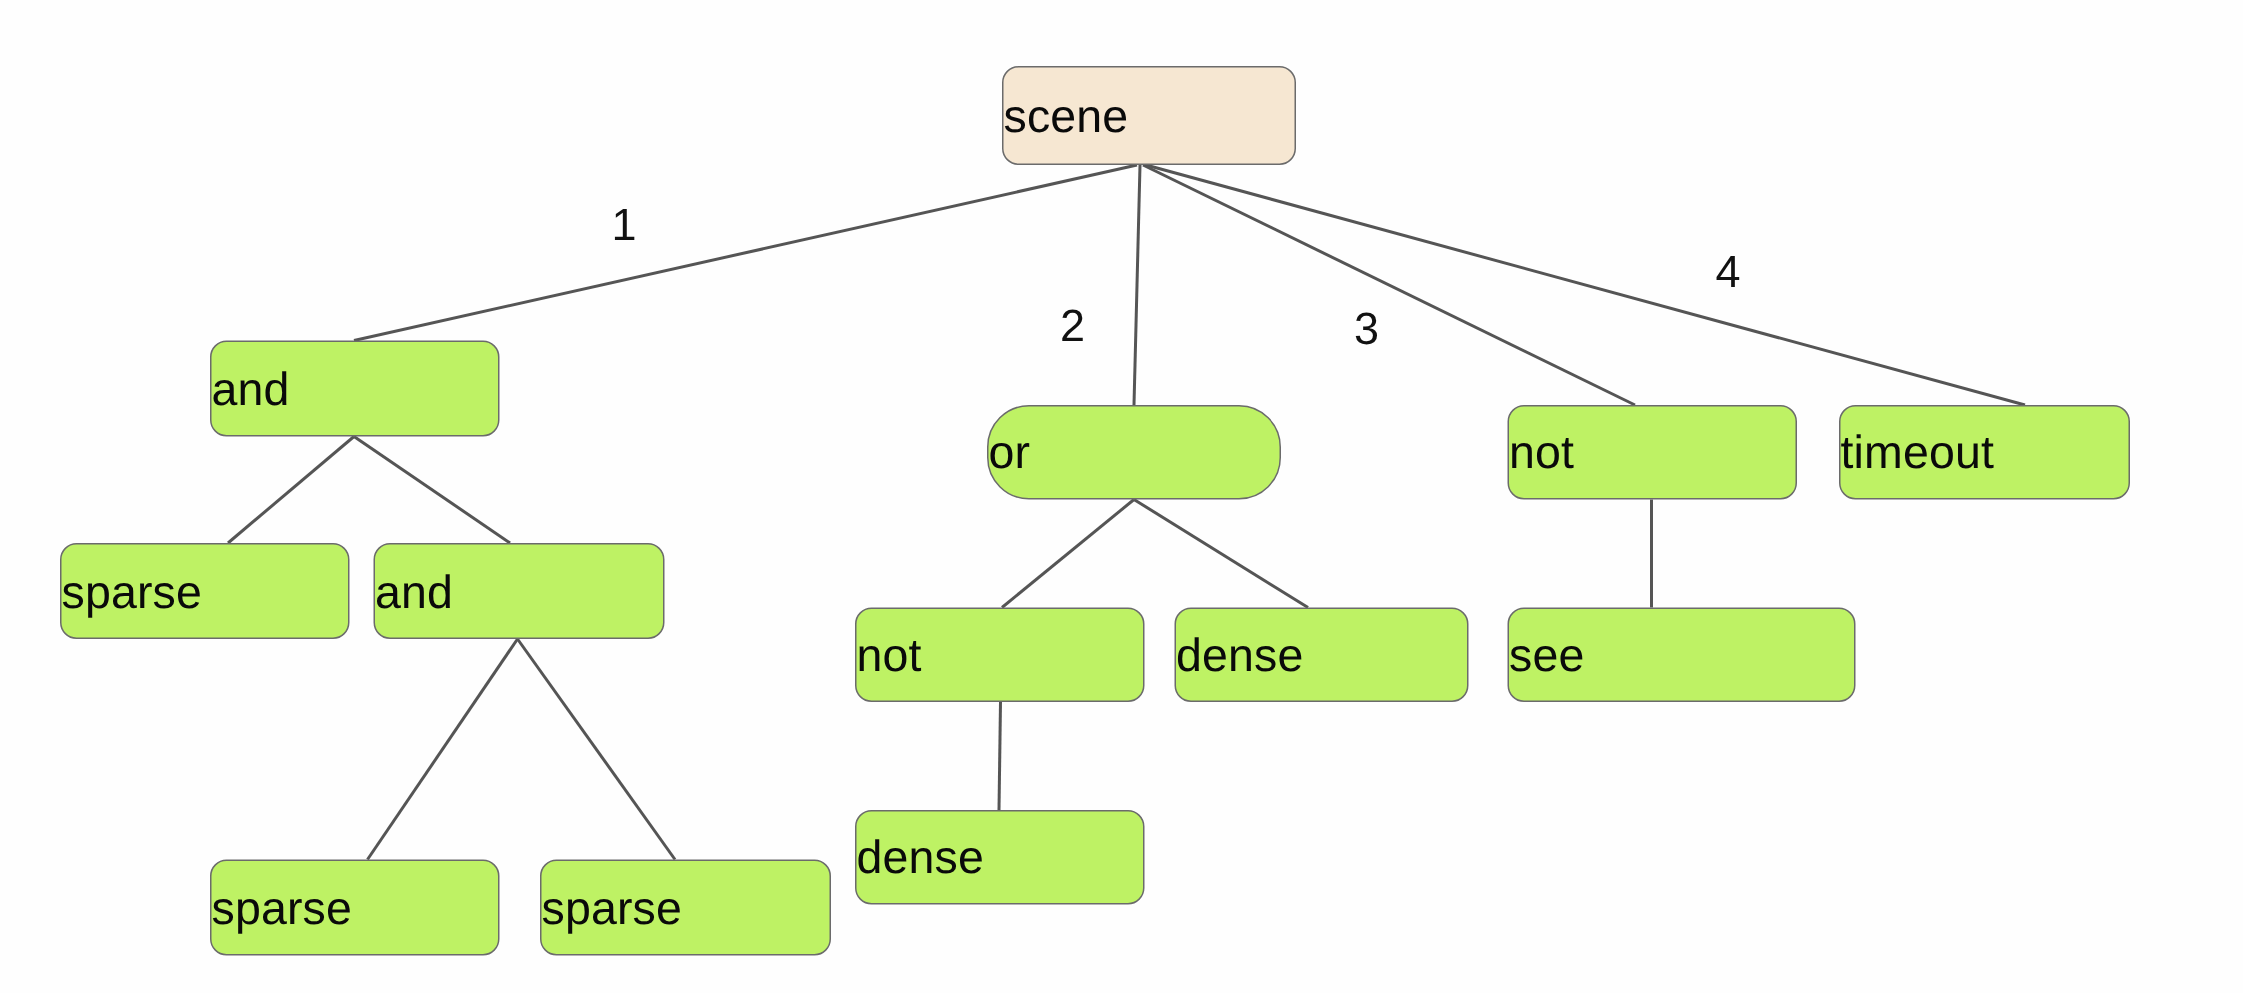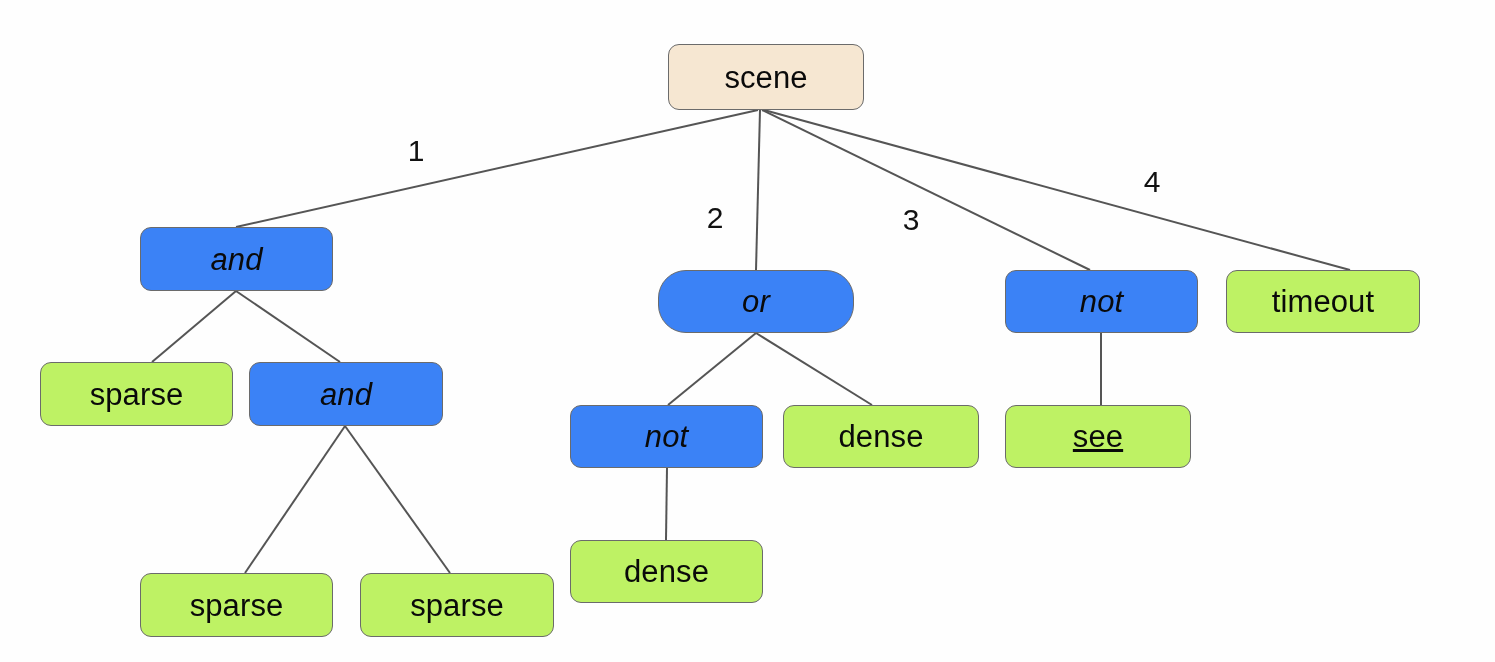--- a/index.html
+++ b/index.html
@@ -23,29 +23,29 @@
     height: 662px;
     pointer-events: none;
   }
   .node {
     position: absolute;
     box-sizing: border-box;
     border: 1.6px solid #6b6b6b;
     border-radius: 11px;
     display: flex;
     align-items: center;
-    justify-content: center;
+    justify-content: flex-start;
     color: #0a0a0a;
     font-size: 31px;
     line-height: 1;
     letter-spacing: 0.1px;
     white-space: nowrap;
   }
   .node.root   { background: #f6e7d2; }
-  .node.op     { background: #3b82f6; font-style: italic; }
+  .node.op     { background: #bef264; }
   .node.leaf   { background: #bef264; }
   .edge-label {
     position: absolute;
     color: #111111;
     font-size: 30px;
     line-height: 1;
     white-space: nowrap;
     transform: translate(-50%, -50%);
   }
 </style>
@@ -88,21 +88,21 @@
       </div>
       <div class="node op" style="left: 249px; top: 362px; width: 194px; height: 64px;">
         <span>and</span>
       </div>
       <div class="node op" style="left: 570px; top: 405px; width: 193px; height: 63px;">
         <span>not</span>
       </div>
       <div class="node leaf" style="left: 783px; top: 405px; width: 196px; height: 63px;">
         <span>dense</span>
       </div>
-      <div class="node leaf" style="left: 1005px; top: 405px; width: 186px; height: 63px; text-decoration: underline;">
+      <div class="node leaf" style="left: 1005px; top: 405px; width: 232px; height: 63px;">
         <span>see</span>
       </div>
       <div class="node leaf" style="left: 570px; top: 540px; width: 193px; height: 63px;">
         <span>dense</span>
       </div>
       <div class="node leaf" style="left: 140px; top: 573px; width: 193px; height: 64px;">
         <span>sparse</span>
       </div>
       <div class="node leaf" style="left: 360px; top: 573px; width: 194px; height: 64px;">
         <span>sparse</span>

